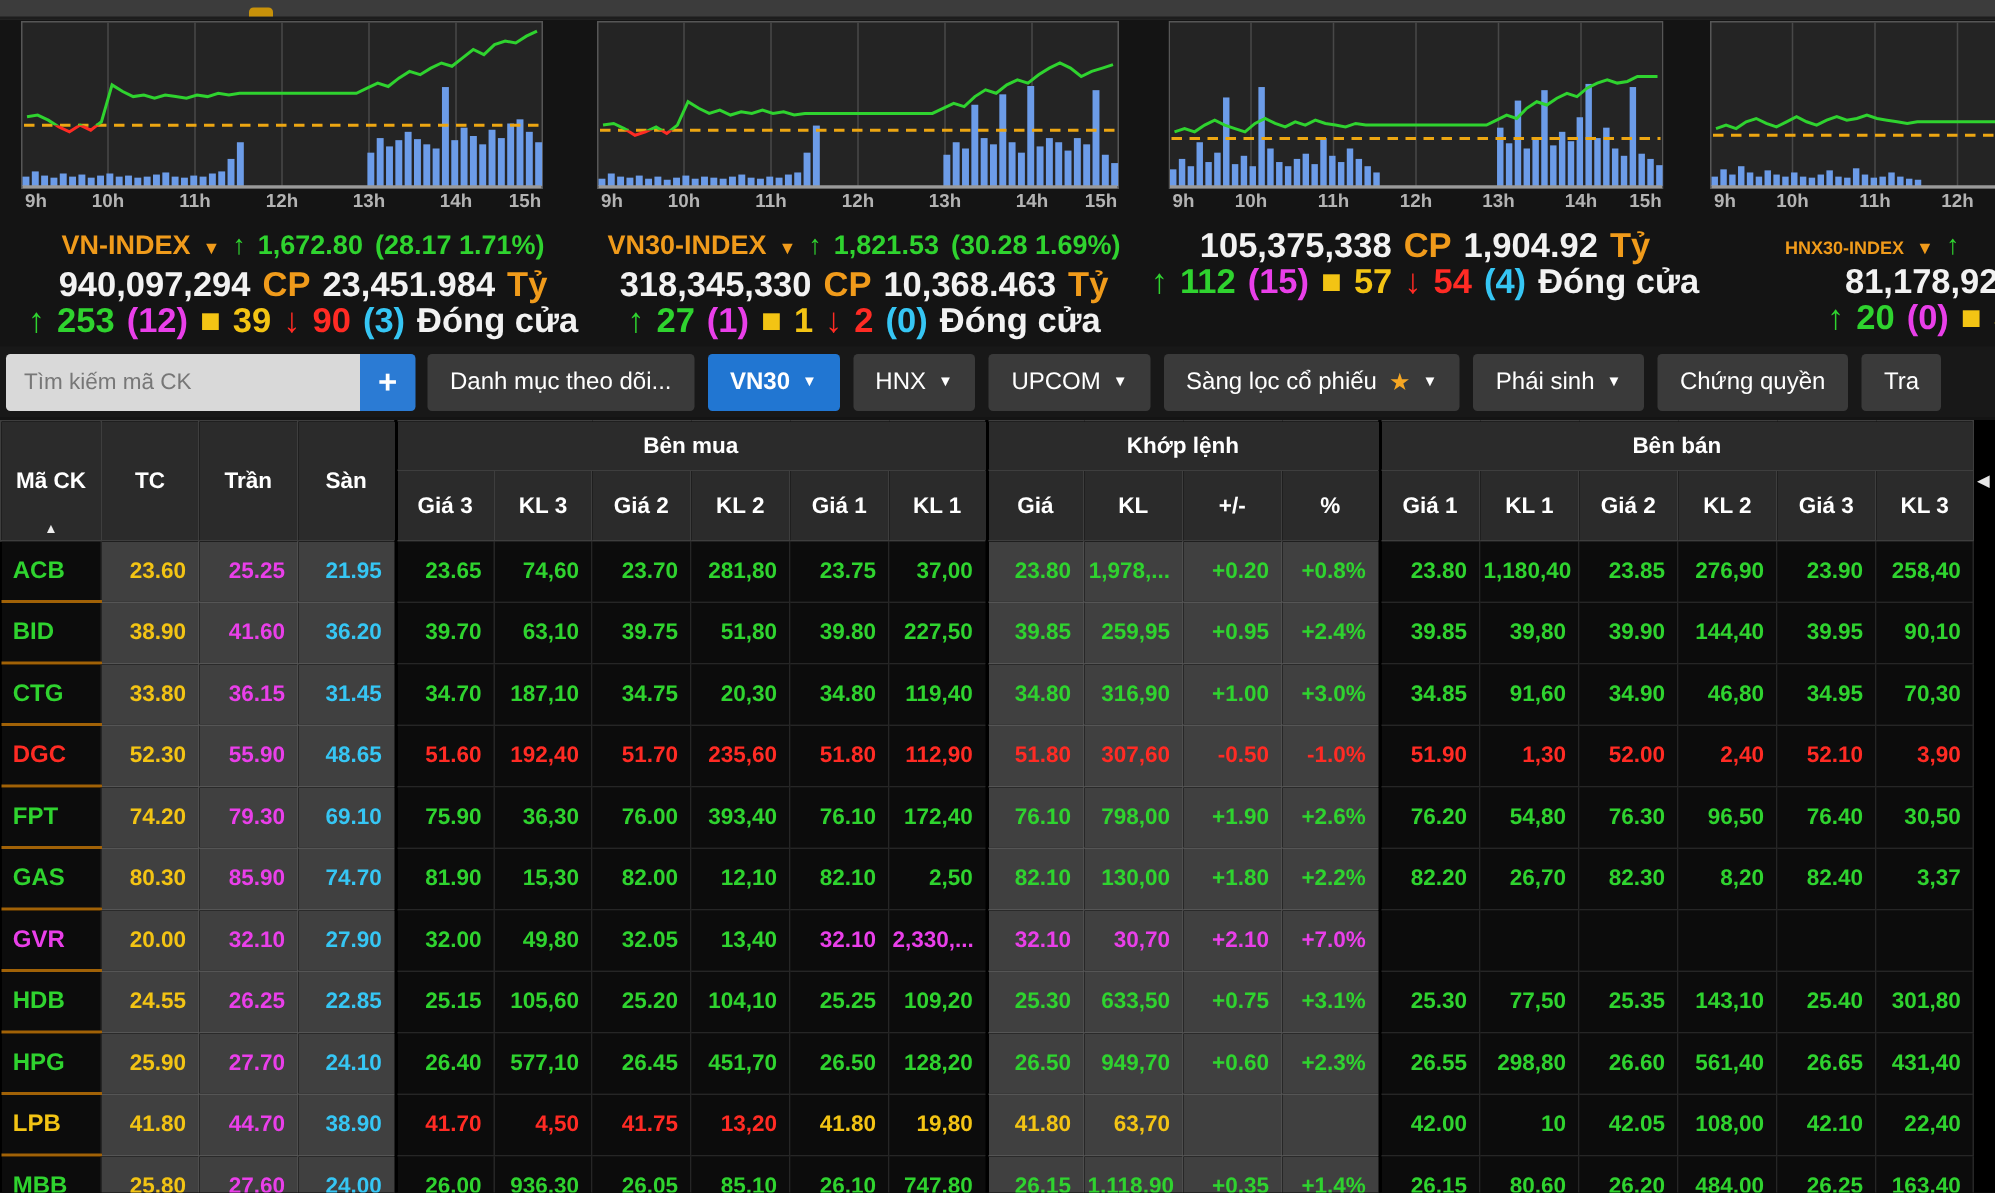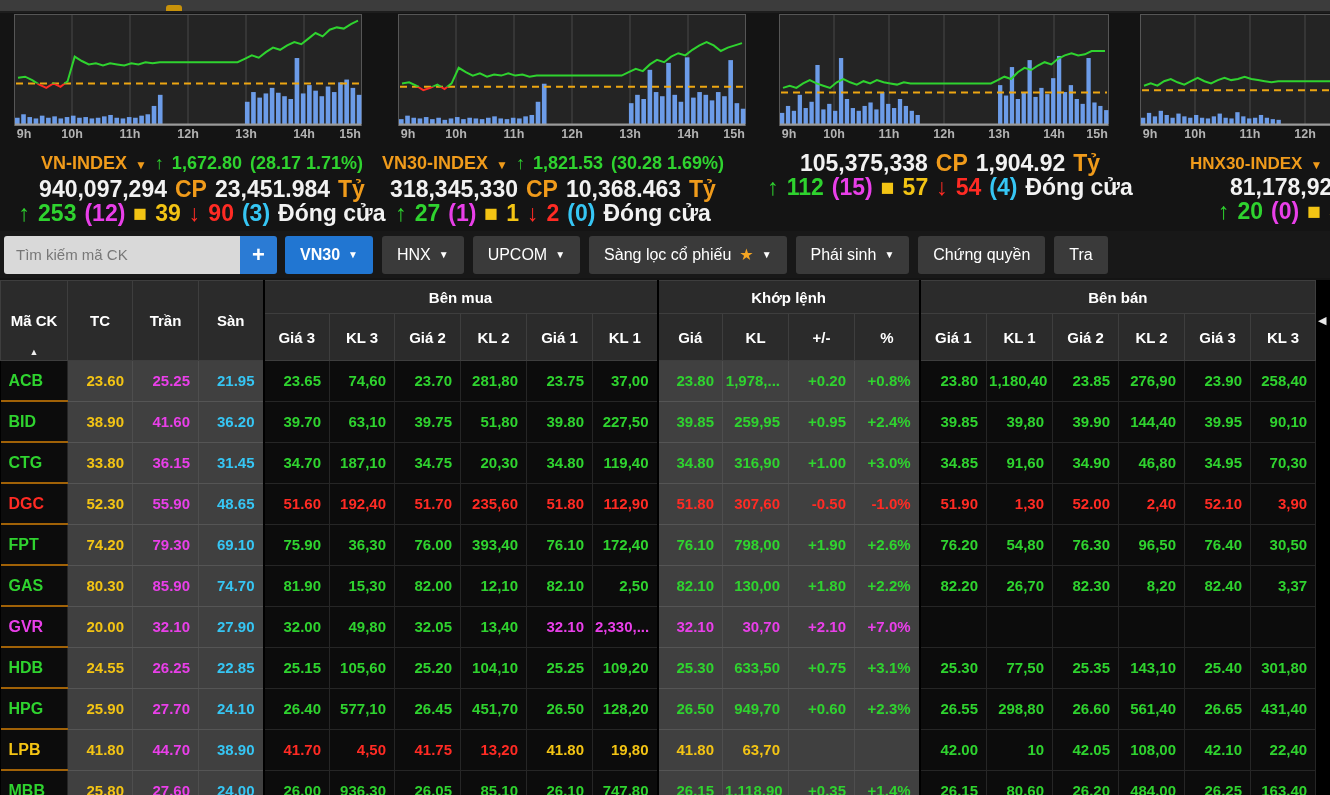--- a/index.html
+++ b/index.html
@@ -346,40 +346,43 @@
         <span style="left: 110px;">11h</span>
         <span style="left: 165px;">12h</span>
       </div>
     </div>
   <div id="indices">
       <div class="idxblock" style="left: 202px;">
         <div class="idxline l1"><span class="sp" style="color: rgb(240, 155, 27); font-size: 18px;">VN-INDEX</span><span class="sp" style="color: rgb(240, 155, 27); font-size: 12px;">▼</span><span class="sp" style="color: rgb(47, 211, 47);">↑</span><span class="sp" style="color: rgb(47, 211, 47);">1,672.80</span><span class="sp" style="color: rgb(47, 211, 47);">(28.17 1.71%)</span></div>
         <div class="idxline"><span class="sp" style="color: rgb(242, 242, 242);">940,097,294</span><span class="sp" style="color: rgb(240, 155, 27);">CP</span><span class="sp" style="color: rgb(242, 242, 242);">23,451.984</span><span class="sp" style="color: rgb(240, 155, 27);">Tỷ</span></div>
         <div class="idxline"><span class="sp" style="color: rgb(47, 211, 47);">↑</span><span class="sp" style="color: rgb(47, 211, 47);">253</span><span class="sp" style="color: rgb(233, 63, 233);">(12)</span><span class="sp" style="color: rgb(243, 196, 20);">■</span><span class="sp" style="color: rgb(243, 196, 20);">39</span><span class="sp" style="color: rgb(255, 43, 36);">↓</span><span class="sp" style="color: rgb(255, 43, 36);">90</span><span class="sp" style="color: rgb(54, 198, 244);">(3)</span><span class="sp" style="color: rgb(242, 242, 242);">Đóng cửa</span></div>
       </div>
-      <div class="idxblock" style="left: 553px;">
+      <div class="idxblock" style="left: 576px;">
         <div class="idxline l1"><span class="sp" style="color: rgb(240, 155, 27); font-size: 18px;">VN30-INDEX</span><span class="sp" style="color: rgb(240, 155, 27); font-size: 12px;">▼</span><span class="sp" style="color: rgb(47, 211, 47);">↑</span><span class="sp" style="color: rgb(47, 211, 47);">1,821.53</span><span class="sp" style="color: rgb(47, 211, 47);">(30.28 1.69%)</span></div>
         <div class="idxline"><span class="sp" style="color: rgb(242, 242, 242);">318,345,330</span><span class="sp" style="color: rgb(240, 155, 27);">CP</span><span class="sp" style="color: rgb(242, 242, 242);">10,368.463</span><span class="sp" style="color: rgb(240, 155, 27);">Tỷ</span></div>
         <div class="idxline"><span class="sp" style="color: rgb(47, 211, 47);">↑</span><span class="sp" style="color: rgb(47, 211, 47);">27</span><span class="sp" style="color: rgb(233, 63, 233);">(1)</span><span class="sp" style="color: rgb(243, 196, 20);">■</span><span class="sp" style="color: rgb(243, 196, 20);">1</span><span class="sp" style="color: rgb(255, 43, 36);">↓</span><span class="sp" style="color: rgb(255, 43, 36);">2</span><span class="sp" style="color: rgb(54, 198, 244);">(0)</span><span class="sp" style="color: rgb(242, 242, 242);">Đóng cửa</span></div>
       </div>
       <div class="idxblock" style="left: 950px;">
         <div class="idxline"><span class="sp" style="color: rgb(242, 242, 242);">105,375,338</span><span class="sp" style="color: rgb(240, 155, 27);">CP</span><span class="sp" style="color: rgb(242, 242, 242);">1,904.92</span><span class="sp" style="color: rgb(240, 155, 27);">Tỷ</span></div>
         <div class="idxline"><span class="sp" style="color: rgb(47, 211, 47);">↑</span><span class="sp" style="color: rgb(47, 211, 47);">112</span><span class="sp" style="color: rgb(233, 63, 233);">(15)</span><span class="sp" style="color: rgb(243, 196, 20);">■</span><span class="sp" style="color: rgb(243, 196, 20);">57</span><span class="sp" style="color: rgb(255, 43, 36);">↓</span><span class="sp" style="color: rgb(255, 43, 36);">54</span><span class="sp" style="color: rgb(54, 198, 244);">(4)</span><span class="sp" style="color: rgb(242, 242, 242);">Đóng cửa</span></div>
       </div>
-      <div class="idxline abs l1" style="left: 1172px; top: 151px;"><span class="sp" style="color: rgb(240, 155, 27); font-size: 17px; margin-left: 18px;">HNX30-INDEX</span><span class="sp" style="color: rgb(240, 155, 27); font-size: 12px;">▼</span><span class="sp" style="color: rgb(47, 211, 47);">↑</span></div>
+      <div class="idxline abs l1" style="left: 1172px; top: 151px;"><span class="sp" style="color: rgb(240, 155, 27); font-size: 12px; margin-left: 18px;">HNX30-INDEX</span><span class="sp" style="color: rgb(240, 155, 27); font-size: 12px;">▼</span><span class="sp" style="color: rgb(47, 211, 47);">↑</span></div>
       <div class="idxline abs " style="left: 1226px; top: 175px;"><span class="sp" style="color: rgb(242, 242, 242);">81,178,929</span><span class="sp" style="color: rgb(240, 155, 27);">CP</span></div>
       <div class="idxline abs " style="left: 1214px; top: 199px;"><span class="sp" style="color: rgb(47, 211, 47);">↑</span><span class="sp" style="color: rgb(47, 211, 47);">20</span><span class="sp" style="color: rgb(233, 63, 233);">(0)</span><span class="sp" style="color: rgb(243, 196, 20);">■</span><span class="sp" style="color: rgb(243, 196, 20);">3</span><span class="sp" style="color: rgb(255, 43, 36);">↓</span></div>
     </div>
 
   <div id="navbar">
     <div class="searchwrap">
       <input id="searchinput" placeholder="Tìm kiếm mã CK" style="">
       <button id="addbtn">+</button>
     </div>
     <div id="tabs">
+        <button class="tab">
+          <span>Danh mục theo dõi...</span>
+        </button>
         <button class="tab active">
           <span>VN30</span>
           <span class="caret">▼</span>
         </button>
         <button class="tab">
           <span>HNX</span>
           <span class="caret">▼</span>
         </button>
         <button class="tab">
           <span>UPCOM</span>

